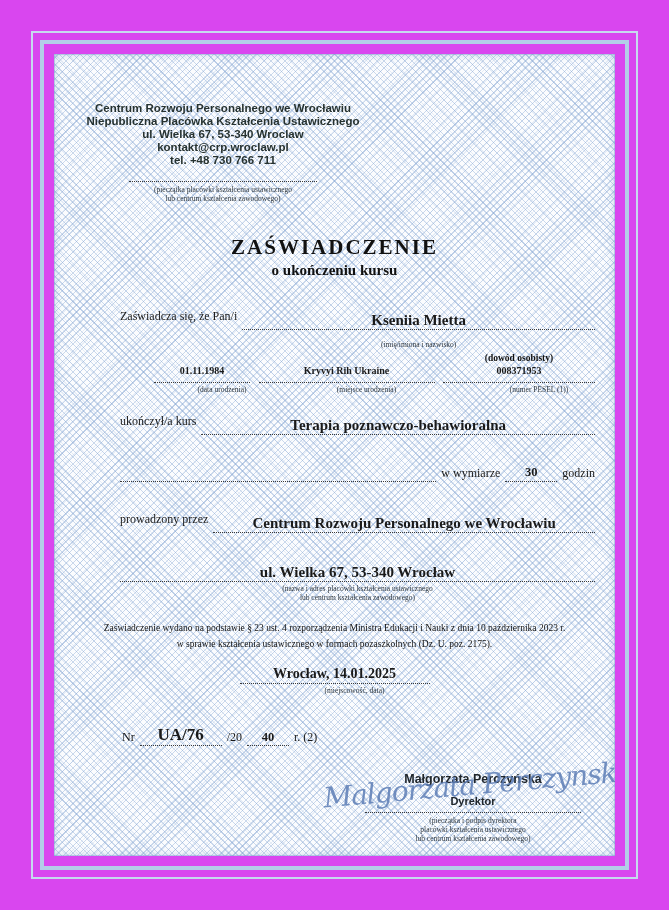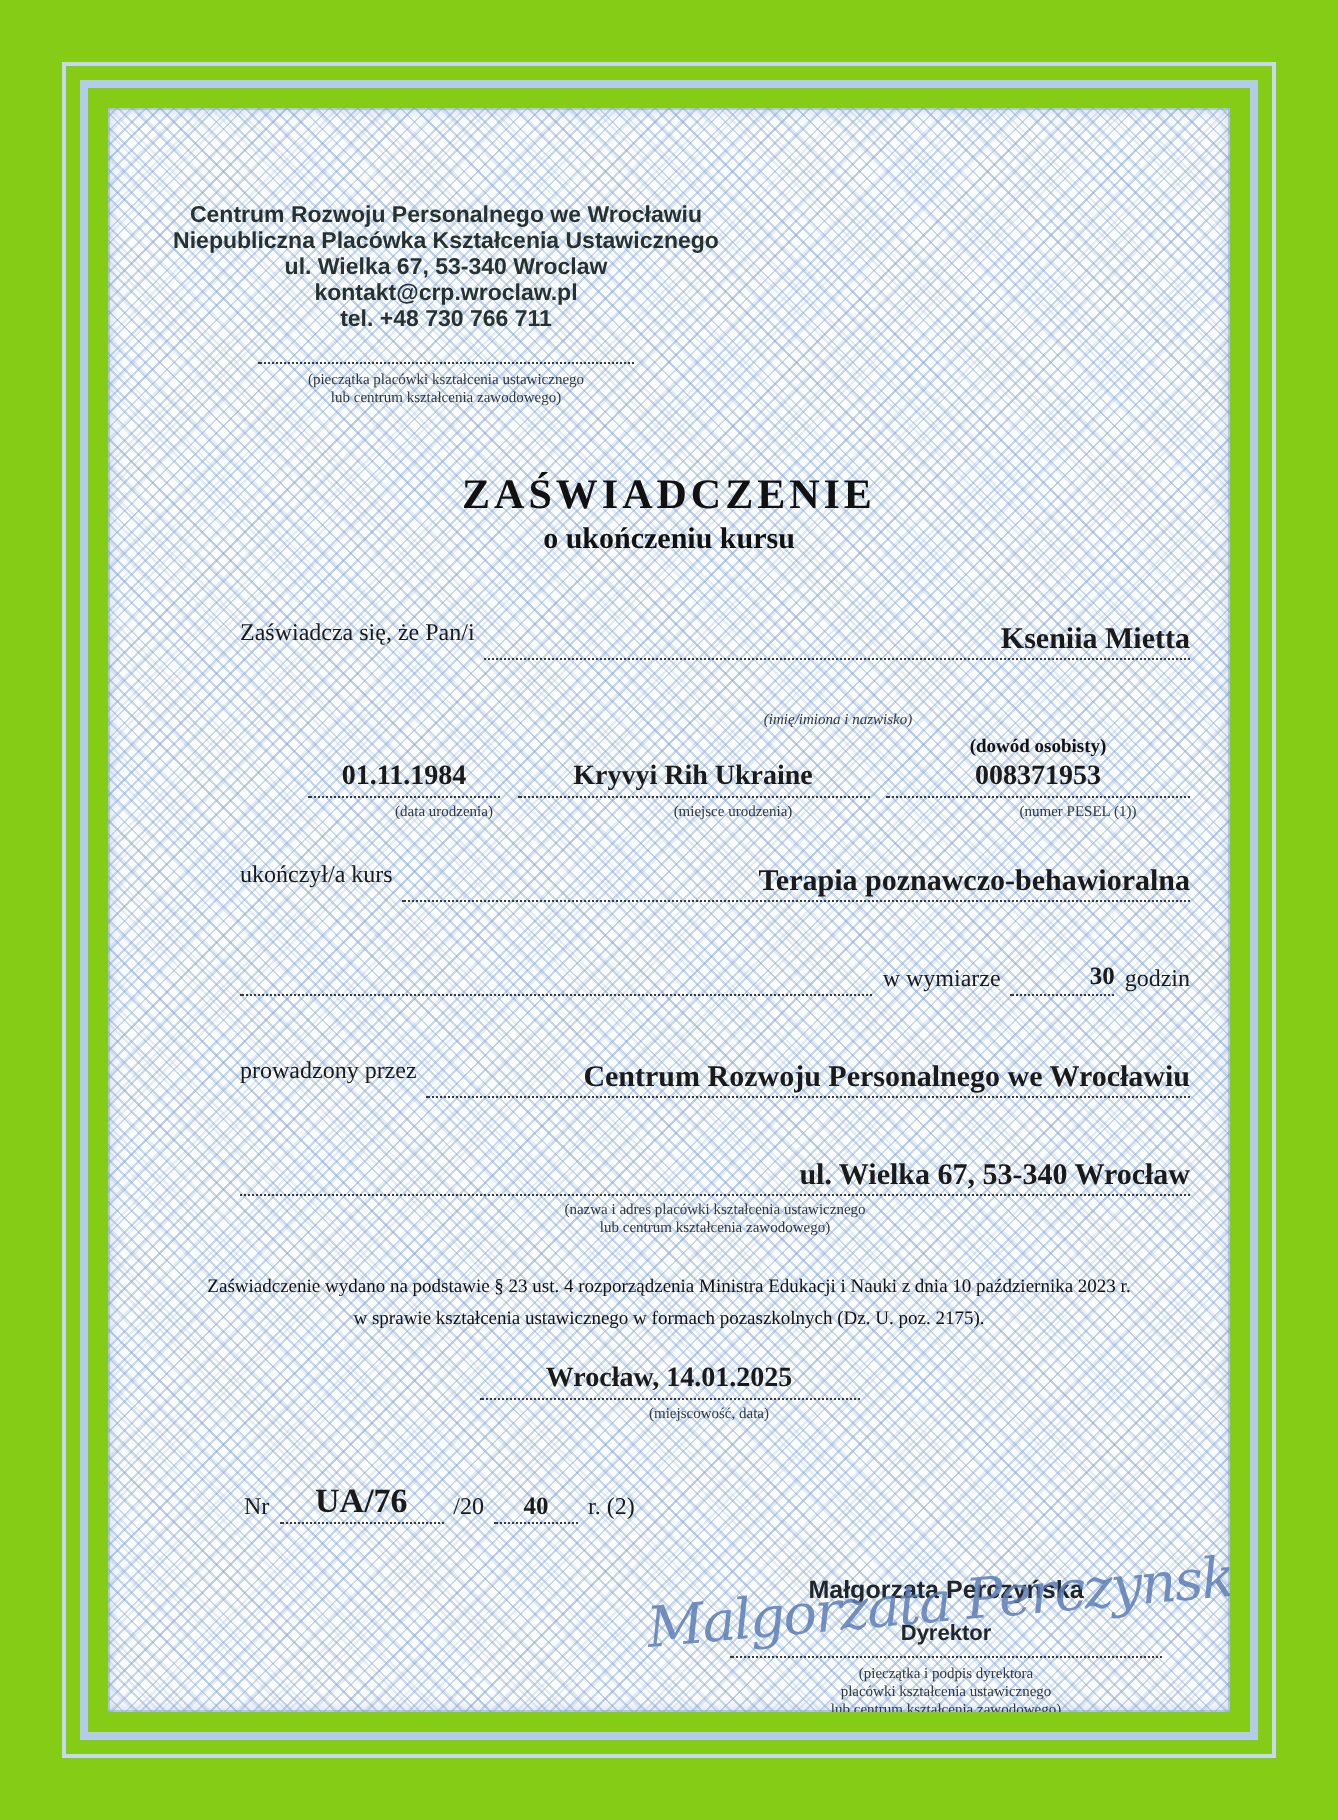--- a/index.html
+++ b/index.html
@@ -1,19 +1,19 @@
 <!DOCTYPE html>
 <html><head>
 <meta charset="utf-8">
 <style>
   html,body{margin:0;padding:0;background:#ffffff;}
   .sheet{
     position:relative;
     width:669px;height:910px;
-    background:#84cc16;
+    background:#d946ef;
     font-family:"Liberation Serif", serif;
     color:#1a1a1a;
     overflow:hidden;
   }
   .frame-outer{
     position:absolute; inset:31px;
     border:2px solid #c6d9ee;
     pointer-events:none;
   }
   .frame-inner{
@@ -44,40 +44,40 @@
   
   .title{ margin-top:32px; text-align:center; font-size:21px; font-weight:bold;
     letter-spacing:2px; color:#111; }
   .subtitle{ margin-top:2px; text-align:center; font-size:15px; font-weight:bold; color:#111; }
 
   
   .frow{ display:flex; align-items:flex-end; gap:5px;
     margin-left:66px; margin-right:20px; }
   .flabel{ font-size:12px; white-space:nowrap; padding-bottom:6px; }
   .plain{ font-size:12px; white-space:nowrap; padding-bottom:1px; }
-  .fill{ flex:1; border-bottom:1.6px dotted #3a3a3a; text-align:right; min-height:16px; }
+  .fill{ flex:1; border-bottom:1.6px dotted #3a3a3a; text-align:center; min-height:16px; }
   .fill .val, .fillb b{ font-weight:bold; }
   .val{ font-size:15px; }
   .ghost{ visibility:hidden; }
-  .caprow{ margin-top:16px;font-style:italic; }
+  .caprow{ margin-top:0; }
   .capfill{ flex:1; text-align:center; }
   .cap{ font-size:7.5px; color:#30383f; }
 
   .row-name{ margin-top:30px; }
 
   
   .cols{ display:flex; justify-content:space-between;
     margin-left:100px; margin-right:20px; margin-top:2px; }
   .col{ text-align:center; }
   .col1{ width:96px; }
   .col2{ width:176px; }
   .col3{ width:152px; }
   .col-top{ font-size:9.5px; font-weight:bold; min-height:12px; color:#111; }
   .fillb{ border-bottom:1.6px dotted #3a3a3a; text-align:center; }
-  .col .fillb{ font-size:14px; min-height:17px; }
+  .col .fillb{ font-size:10px; min-height:17px; }
   .col-cap{ margin-top:2px; font-size:7.5px; color:#30383f;padding-left:40px; }
 
   .row-course{ margin-top:20px; }
   .row-hours{ margin-top:30px; }
   .short{ flex:0 0 52px; font-size:12.5px; }
   .row-provider{ margin-top:30px; }
   .row-address{ margin-top:30px; }
   .addr-cap{ margin-top:2px; text-align:center; font-size:7.5px; color:#30383f;
     line-height:9px; margin-left:66px; margin-right:20px; }
 

